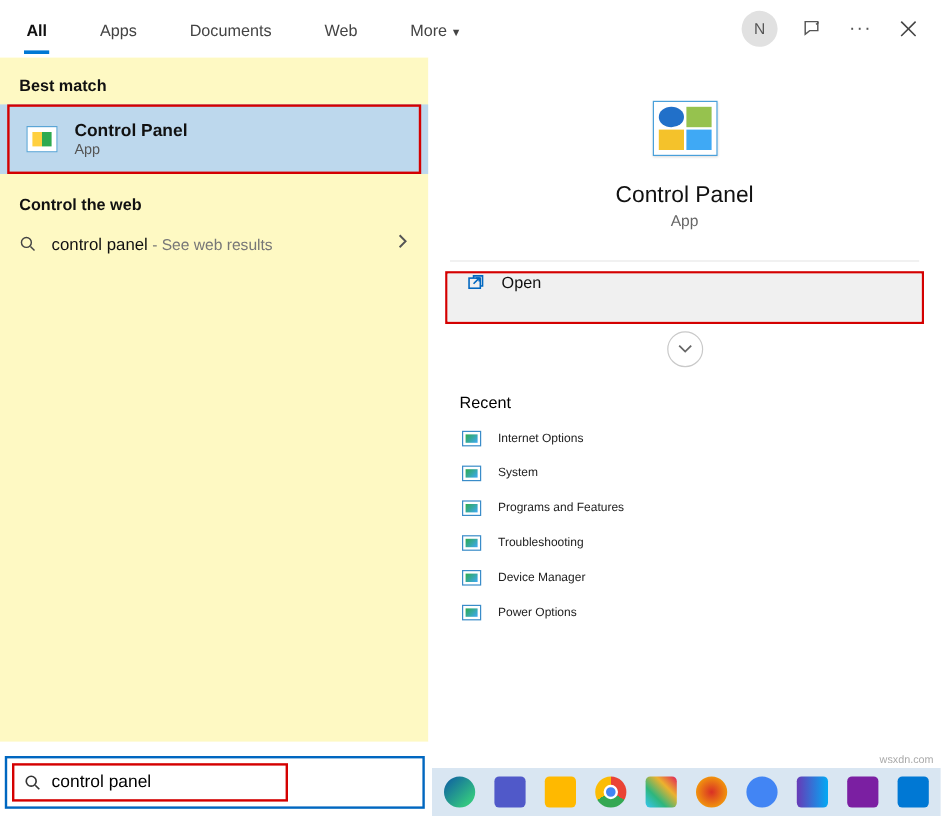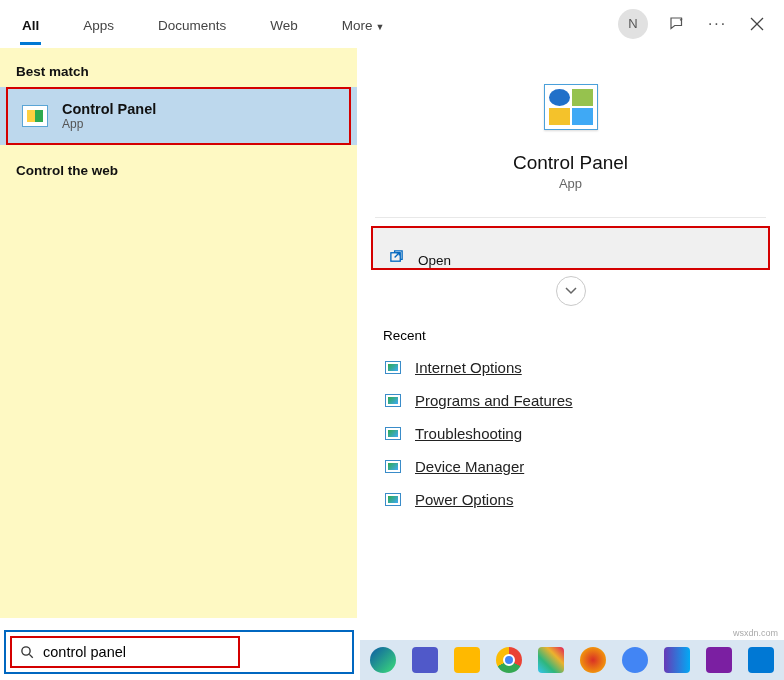--- a/index.html
+++ b/index.html
@@ -41,31 +41,31 @@
     .cp-big-icon { width: 54px; height: 46px; background: #fff; border: 1px solid #4aa0da; box-shadow: 0 1px 2px rgba(0,0,0,.15); display: grid; grid-template-columns: 1fr 1fr; grid-template-rows: 1fr 1fr; gap: 2px; padding: 4px; margin-bottom: 22px; }
     .cp-big-icon .q1 { background: #2170c9; border-radius: 50%; }
     .cp-big-icon .q2 { background: #96c24e; }
     .cp-big-icon .q3 { background: #f4c22b; }
     .cp-big-icon .q4 { background: #3fa9f5; }
     .detail-title { font-size: 19px; color: #111; margin-bottom: 2px; }
     .detail-sub { font-size: 13px; color: #666; }
     
     .divider { height: 1px; background: #e8e8e8; margin: 0 18px; }
     
-    .action-row { display: flex; align-items: flex-end; height: 40px; padding: 0 16px; background: #f0f0f0; margin: 10px 0 8px 0; gap: 14px; cursor: pointer; }
+    .action-row { display: flex; align-items: flex-start; height: 40px; padding: 0 16px; background: #f0f0f0; margin: 10px 0 8px 0; gap: 14px; cursor: pointer; }
     .action-highlight { border: 2px solid #d40000; margin: 8px 14px 4px 14px; }
     .action-highlight .action-row { margin: 0; }
     .open-icon svg { width: 15px; height: 15px; }
     .action-label { font-size: 13.5px; color: #111; }
     
     .expand-circle { width: 30px; height: 30px; border: 1px solid #c9c9c9; border-radius: 50%; display: flex; align-items: center; justify-content: center; margin: 6px auto 12px auto; cursor: pointer; color: #555; }
     
     .recent-label { font-size: 13.5px; font-weight: 400; padding: 10px 26px 8px 26px; }
     .recent-list { padding: 0 18px; }
-    .recent-item { display: flex; align-items: center; gap: 14px; padding: 8px 10px; font-size: 15px; color: #222; cursor: pointer; text-decoration: underline; }
+    .recent-item { display: flex; align-items: center; gap: 14px; padding: 8px 10px; font-size: 10px; color: #222; cursor: pointer; }
     .mini-icon { width: 16px; height: 13px; background: #fff; border: 1px solid #3a8cc9; position: relative; }
     .mini-icon::after { content: ""; position: absolute; inset: 2px; background: linear-gradient(135deg, #2eaa4f, #3fa9f5); }
     
     .bottom { position: absolute; left: 0; right: 0; bottom: 0; height: 62px; display: flex; align-items: flex-end; }
     .search-wrap { border: 2px solid #0067c0; background: #fff; margin: 0 0 6px 4px; width: 350px; padding: 4px; }
     .search-inner { border: 2px solid #d40000; display: flex; align-items: center; height: 32px; padding: 0 8px; gap: 8px; width: 230px; }
     .search-input { border: none; outline: none; font-size: 14.5px; flex: 1; }
     @keyframes blink { 50% { opacity: 0; } }
     
     .taskbar { flex: 1; height: 40px; background: #d9e6f2; margin-left: 6px; display: flex; align-items: center; gap: 16px; padding: 0 10px; }
@@ -121,20 +121,32 @@
         <div class="cp-small-icon">
             <div class="cp-small-icon-inner"></div>
           </div>
         <div class="bm-text">
           <div class="title">Control Panel</div>
           <div class="subtitle">App</div>
         </div>
       </div>
     </div>
     <div class="section-label">Control the web</div>
+    <div class="web-row">
+      <svg class="search-glyph" viewBox="0 0 20 20" fill="none" stroke="#444" stroke-width="1.6">
+          <circle cx="8" cy="8" r="5.5"></circle>
+          <line x1="12.5" y1="12.5" x2="17" y2="17"></line>
+        </svg>
+      <span><span class="web-term">control panel</span><span class="web-hint"> - See web results</span></span>
+      <span class="chevron-right">
+        <svg width="10" height="14" viewBox="0 0 10 14" fill="none" stroke="#555" stroke-width="1.6">
+            <polyline points="2,2 7,7 2,12"></polyline>
+          </svg>
+      </span>
+    </div>
   </div>
 
   <div class="right">
     <div class="detail-header">
       <div class="cp-big-icon">
         <div class="q1"></div>
           <div class="q2"></div>
           <div class="q3"></div>
           <div class="q4"></div>
       </div>
@@ -161,20 +173,24 @@
         </svg>
     </div>
     <div class="recent-label">Recent</div>
     <div class="recent-list">
       <div class="recent-item">
           <span class="mini-icon"></span>
           <span>Internet Options</span>
         </div>
       <div class="recent-item">
           <span class="mini-icon"></span>
+          <span>System</span>
+        </div>
+      <div class="recent-item">
+          <span class="mini-icon"></span>
           <span>Programs and Features</span>
         </div>
       <div class="recent-item">
           <span class="mini-icon"></span>
           <span>Troubleshooting</span>
         </div>
       <div class="recent-item">
           <span class="mini-icon"></span>
           <span>Device Manager</span>
         </div>

